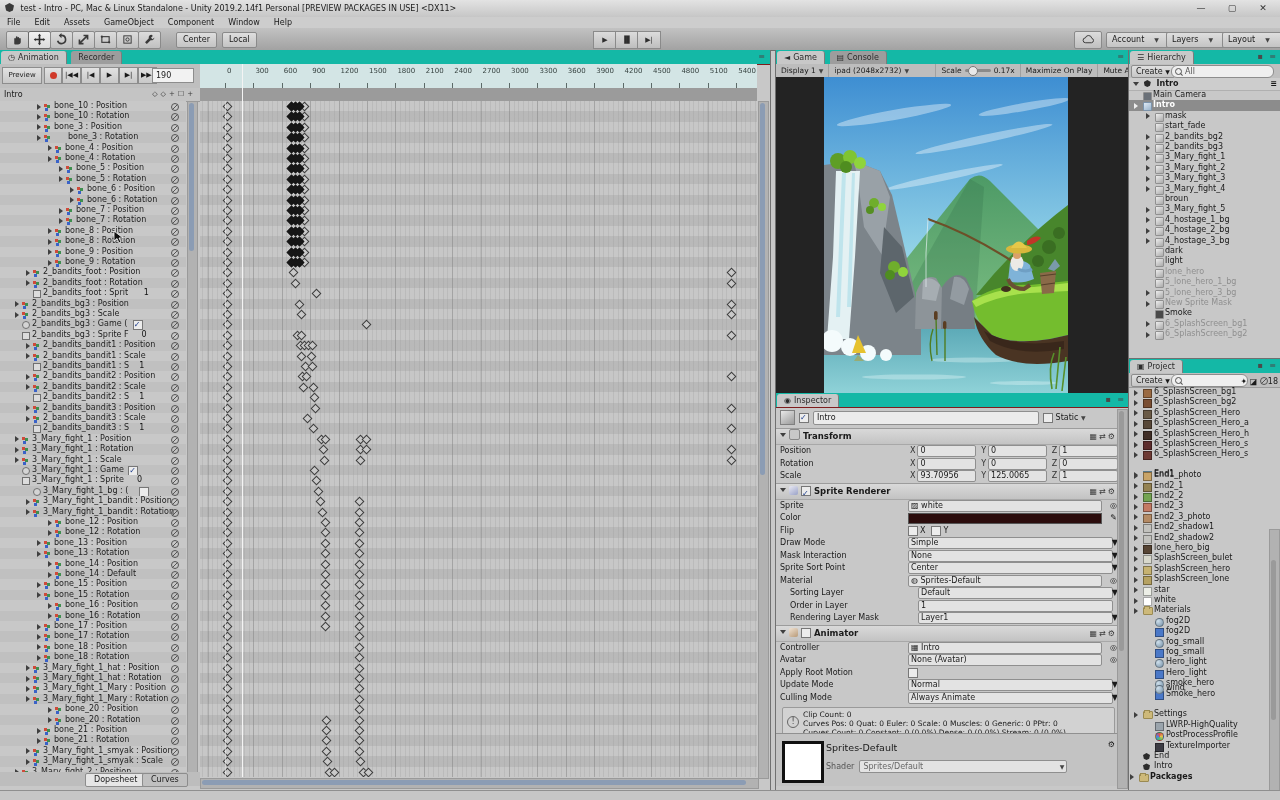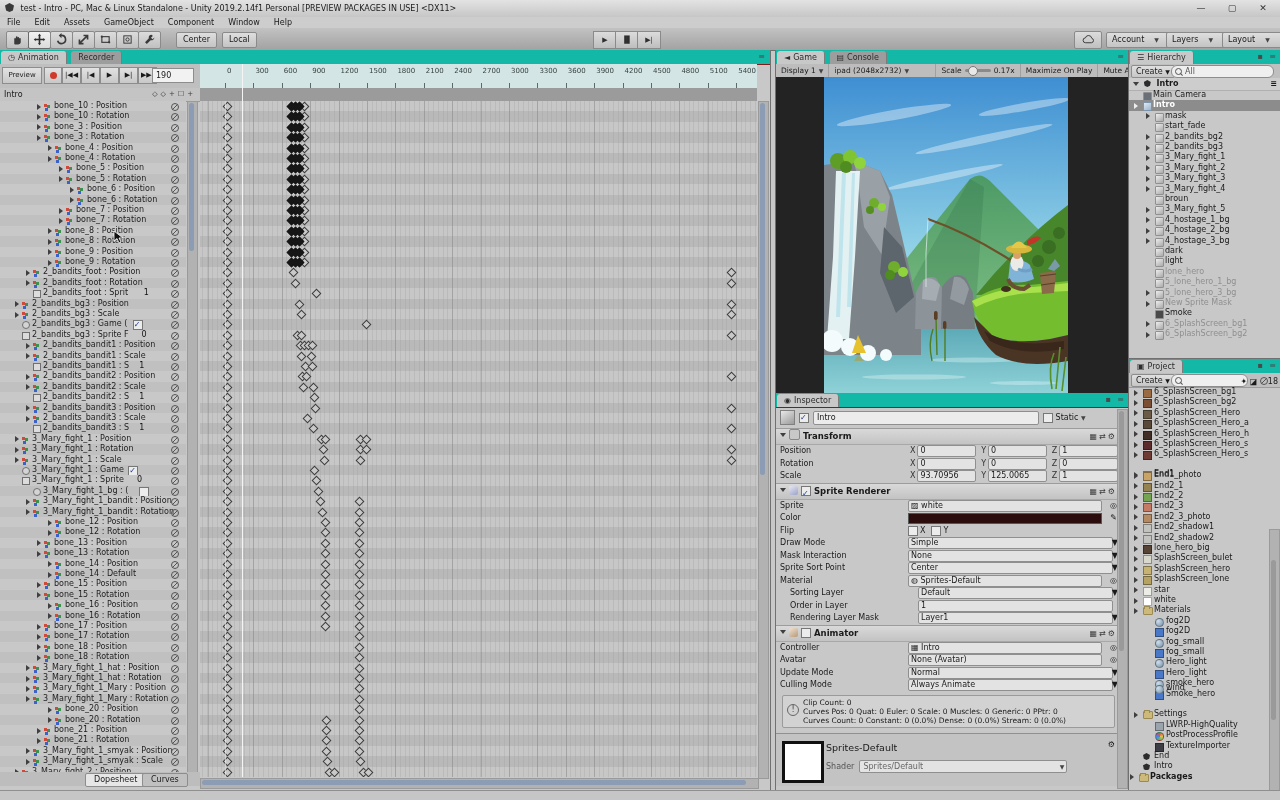--- a/index.html
+++ b/index.html
@@ -262,21 +262,21 @@
       </div>
       <div class="arow" style="top: 20.8px;">
         <span class="fold" style="left: 37px;"></span>
         <span class="tric" style="left: 44px;"></span>
         <span class="albl" style="left: 54px;">bone_3 : Position</span>
         <span class="eye"></span>
       </div>
       <div class="arow alt" style="top: 31.2px;">
         <span class="fold" style="left: 37px;"></span>
         <span class="tric" style="left: 44px;"></span>
-        <span class="albl" style="left: 54px; text-align: center;">bone_3 : Rotation</span>
+        <span class="albl" style="left: 68px; text-align: center;">bone_3 : Rotation</span>
         <span class="eye"></span>
       </div>
       <div class="arow" style="top: 41.6px;">
         <span class="fold" style="left: 48px;"></span>
         <span class="tric" style="left: 55px;"></span>
         <span class="albl" style="left: 65px;">bone_4 : Position</span>
         <span class="eye"></span>
       </div>
       <div class="arow alt" style="top: 52px;">
         <span class="fold" style="left: 48px;"></span>
@@ -1227,20 +1227,24 @@
         <span class="ilbl">Controller</span>
         <span class="afld wide">▦ <span>Intro</span></span>
         <span style="margin-right:4px;">◎</span>
       </div>
     <div class="irow">
         <span class="ilbl">Avatar</span>
         <span class="afld wide"><span>None (Avatar)</span></span>
         <span style="margin-right:4px;">◎</span>
       </div>
     <div class="irow">
+        <span class="ilbl">Apply Root Motion</span>
+        <span class="cb"></span>
+      </div>
+    <div class="irow">
         <span class="ilbl">Update Mode</span>
         <span class="afld wide"><span>Normal</span><span class="caret" style="position:absolute;right:3px;">▼</span></span>
       </div>
     <div class="irow">
         <span class="ilbl">Culling Mode</span>
         <span class="afld wide"><span>Always Animate</span><span class="caret" style="position:absolute;right:3px;">▼</span></span>
       </div>
     <div class="infobox">
       <span class="infoicon">!</span>
       <div>Clip Count: 0</div>

